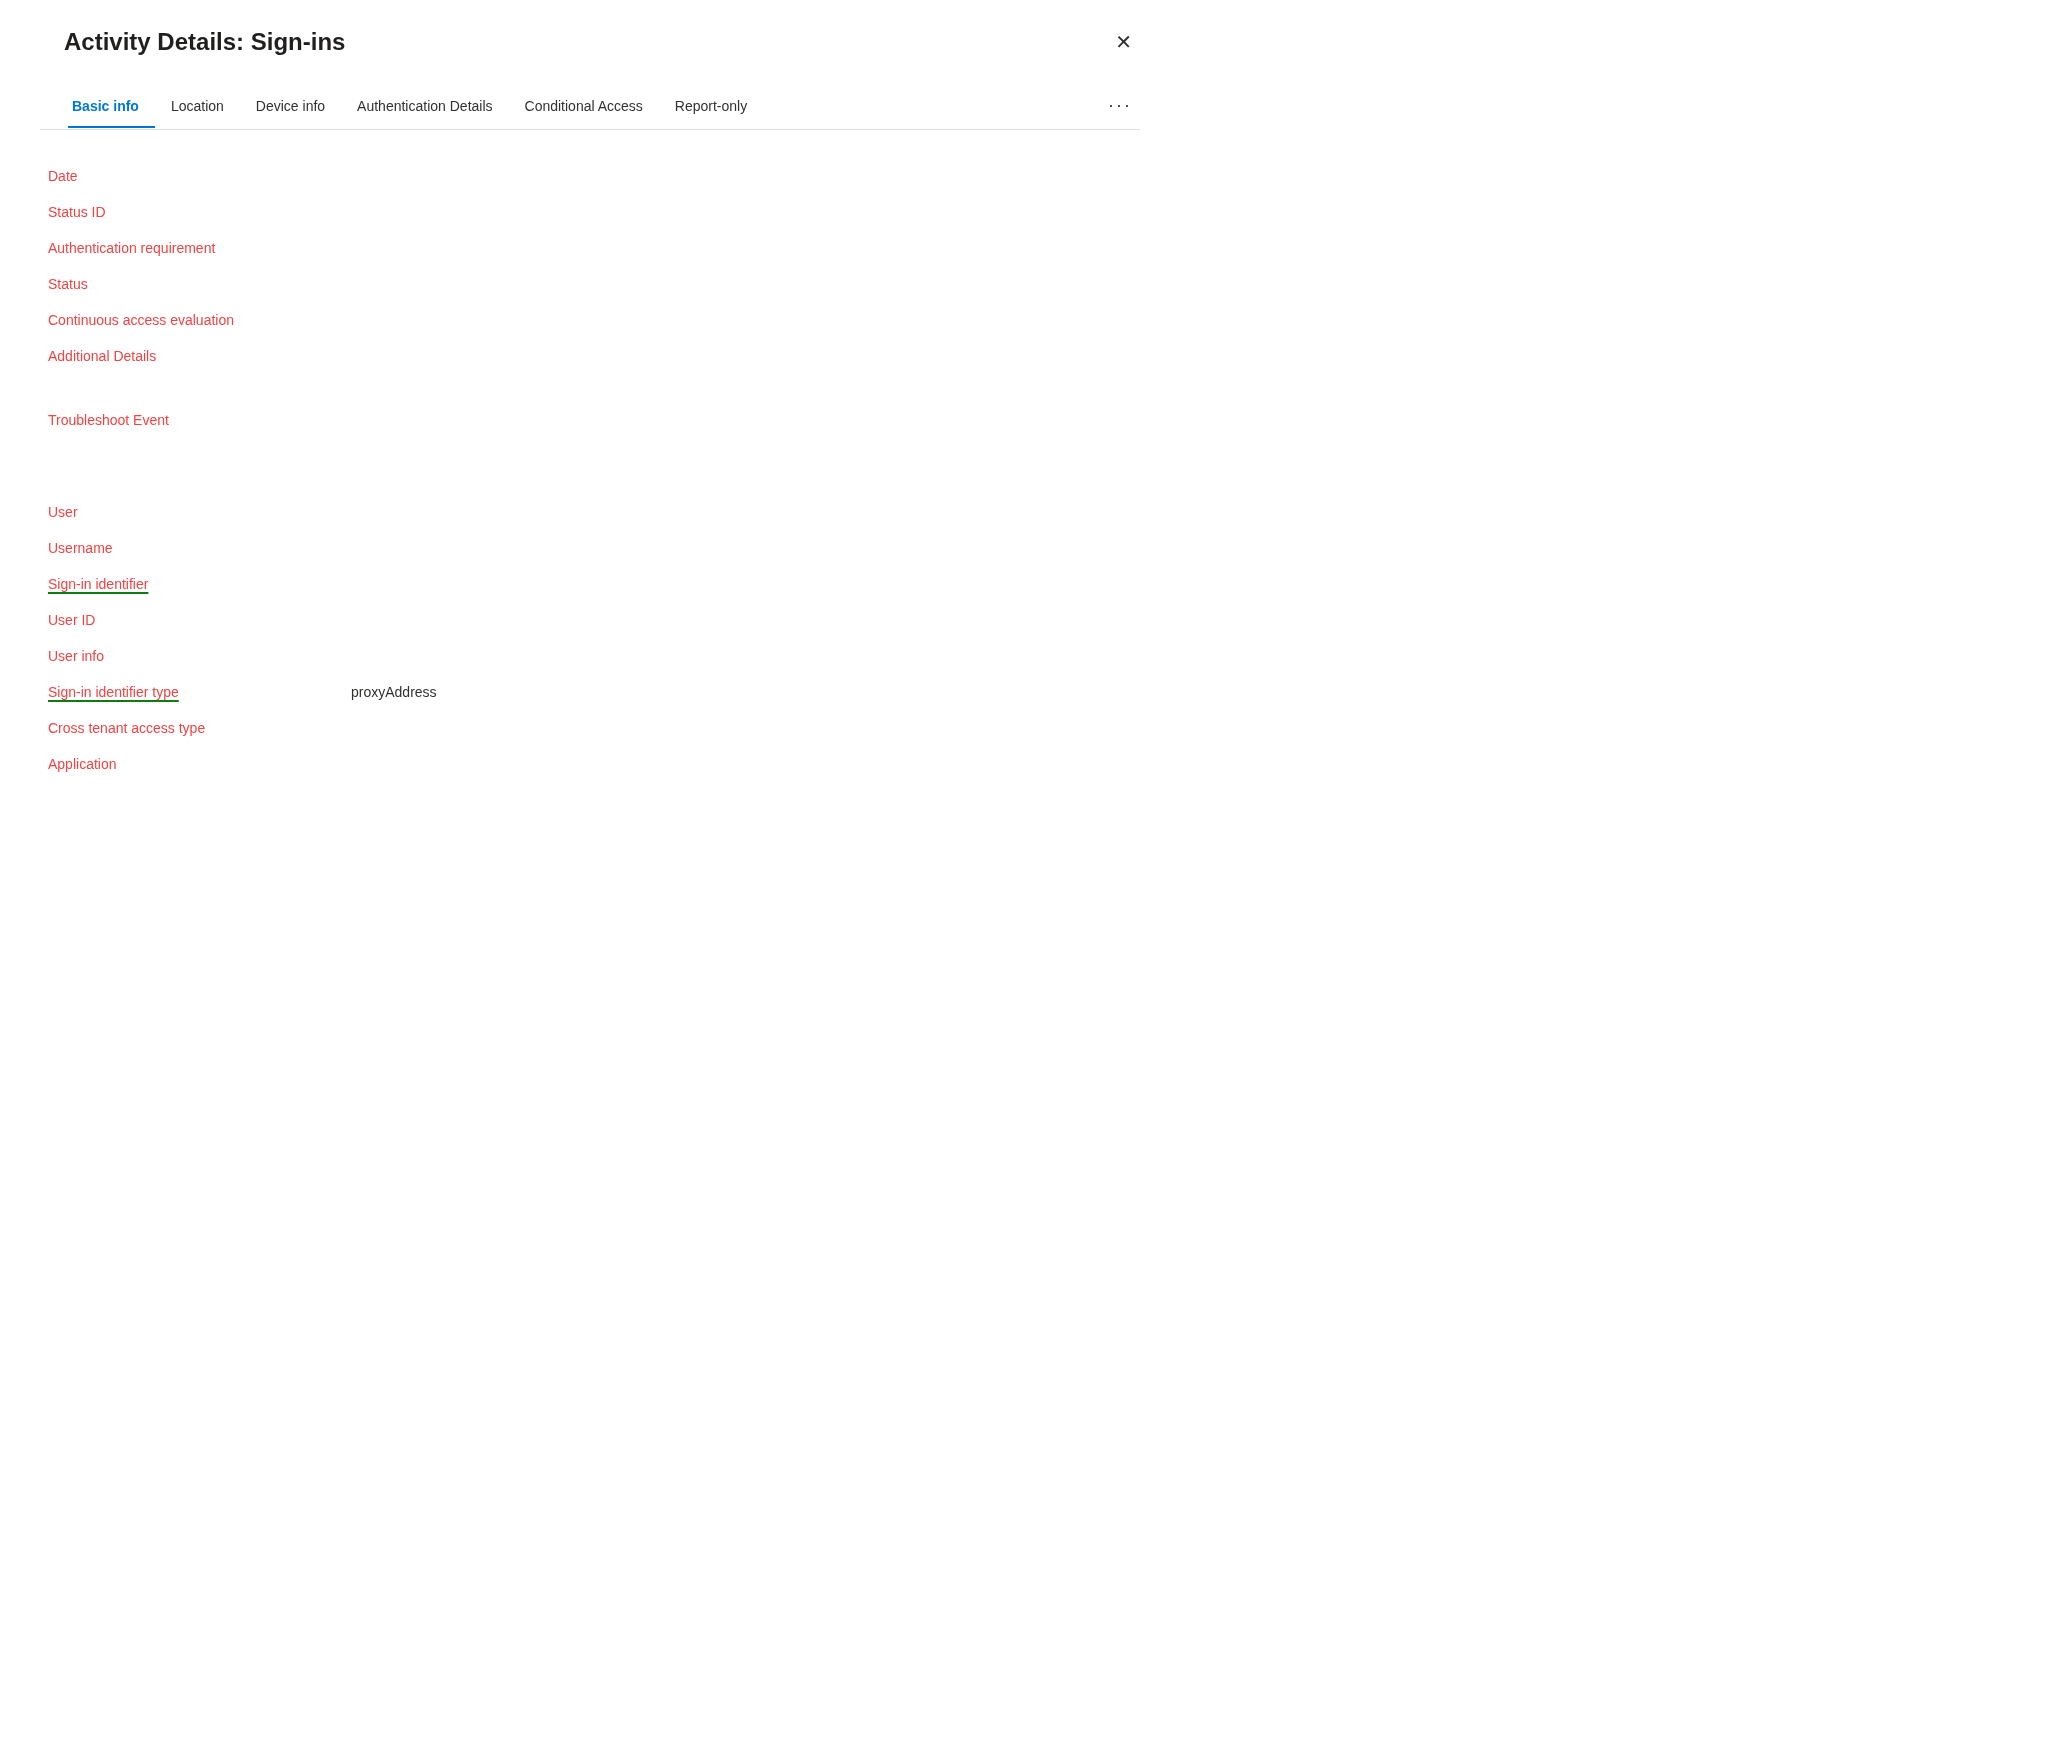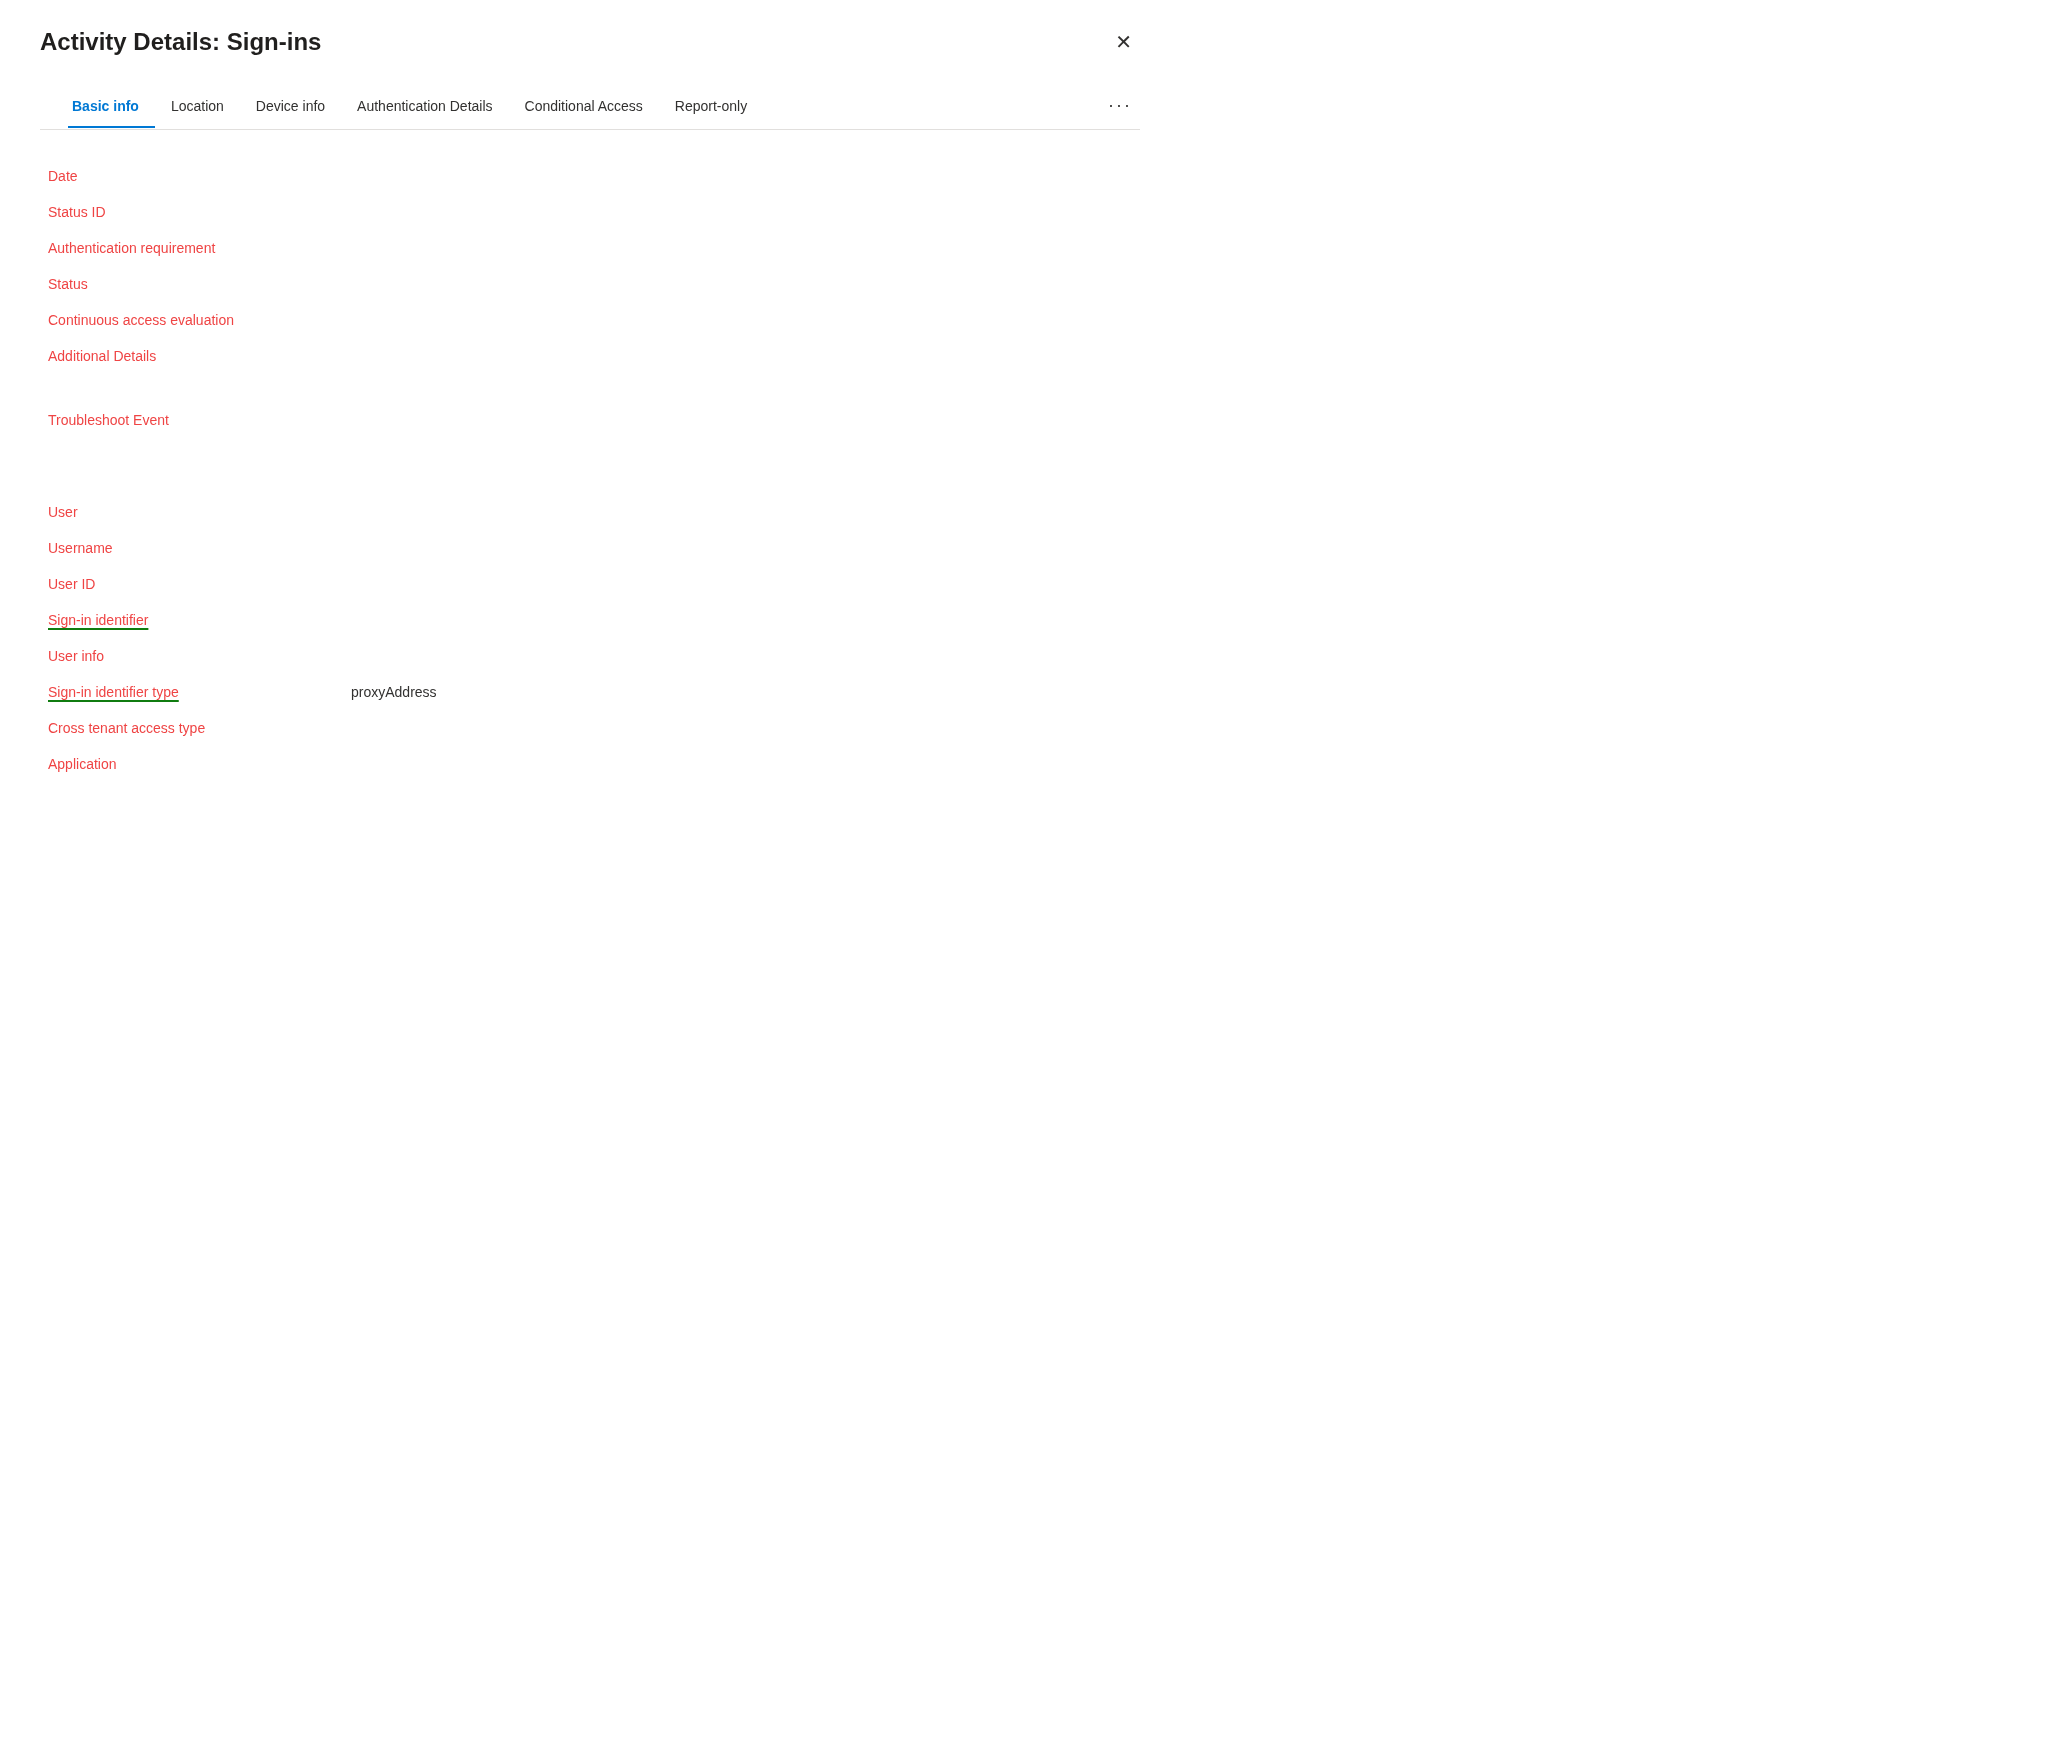--- a/index.html
+++ b/index.html
@@ -22,20 +22,21 @@
       background: #fff;
       padding: 28px 40px 40px 40px;
       position: relative;
     }
 
     .dialog-header {
       display: flex;
       align-items: center;
       justify-content: space-between;
       margin-bottom: 28px;
+      margin-left: 24px;
     }
 
     .dialog-title {
       font-size: 24px;
       font-weight: 600;
       color: #201f1e;
     }
 
     .close-btn {
       background: none;
@@ -187,26 +188,26 @@
       <span class="field-label">User</span>
       <span class="field-value"></span>
     </div>
 
     <div class="field-row">
       <span class="field-label">Username</span>
       <span class="field-value"></span>
     </div>
 
     <div class="field-row">
+      <span class="field-label underlined">Sign-in identifier</span>
+      <span class="field-value"></span>
+    </div>
+
+    <div class="field-row">
       <span class="field-label">User ID</span>
-      <span class="field-value"></span>
-    </div>
-
-    <div class="field-row">
-      <span class="field-label underlined">Sign-in identifier</span>
       <span class="field-value"></span>
     </div>
 
     <div class="field-row">
       <span class="field-label">User info</span>
       <span class="field-value"></span>
     </div>
 
     <div class="field-row">
       <span class="field-label underlined">Sign-in identifier type</span>

